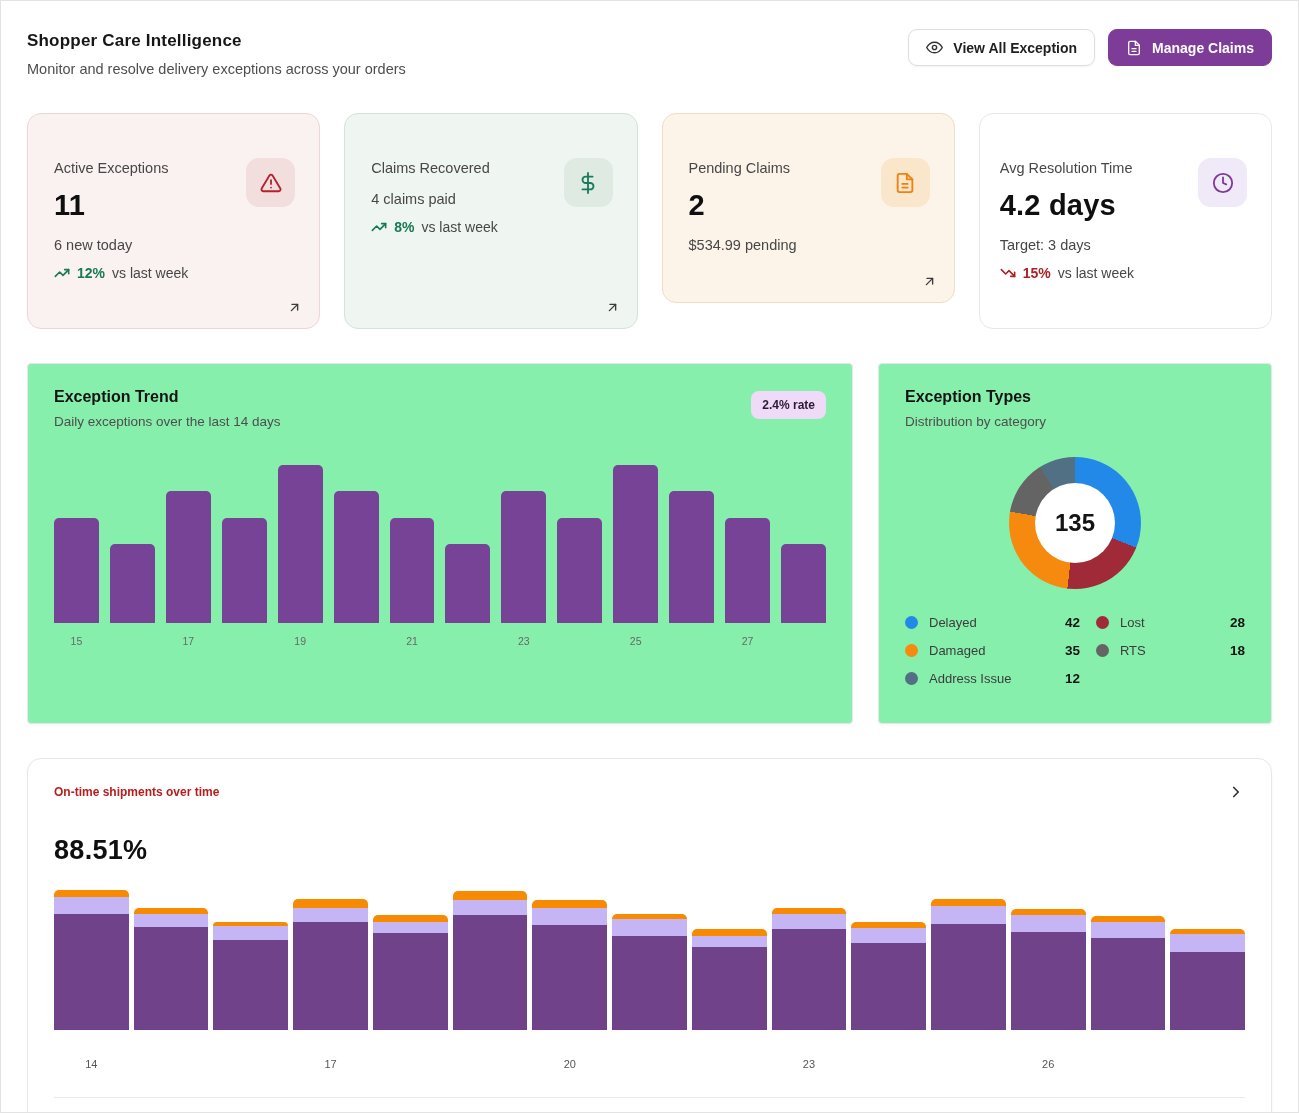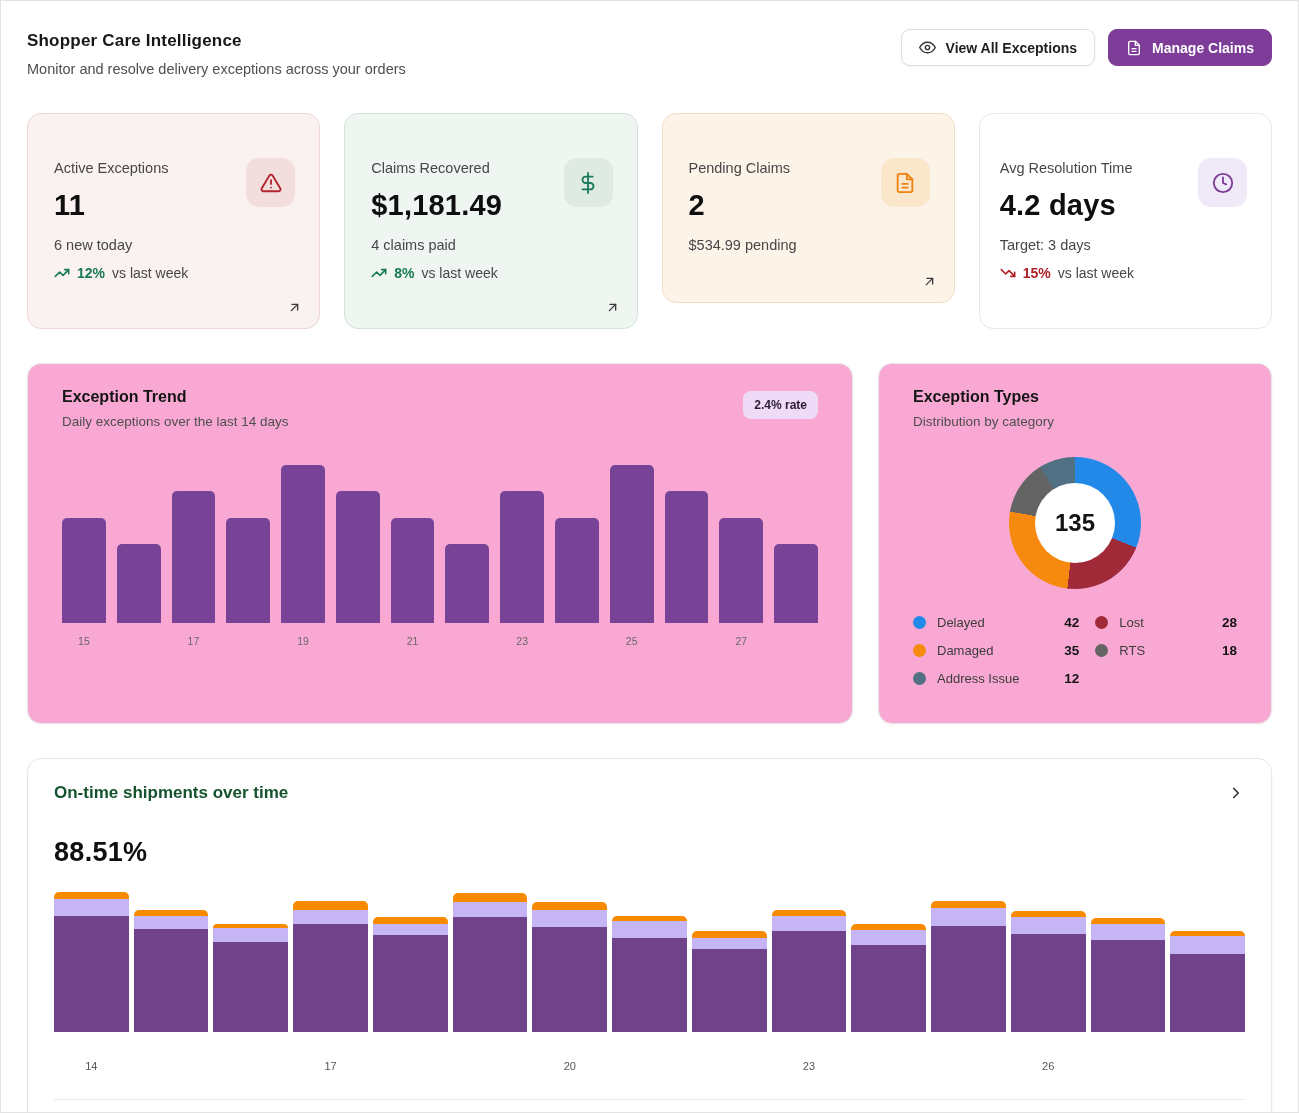--- a/index.html
+++ b/index.html
@@ -43,21 +43,21 @@
   .icon-tile { position:absolute; top:44px; right:24px; width:49px; height:49px; border-radius:13px;
                display:flex; align-items:center; justify-content:center; }
   .tile-red    { background:#f3dede; color:#b3232e; }
   .tile-green  { background:#dfeae3; color:#19795a; }
   .tile-orange { background:#fae6cb; color:#f0810f; }
   .tile-purple { background:#f0e9f7; color:#7d3c98; }
   .corner-arrow { position:absolute; right:17px; bottom:13px; color:#3d3d3d; display:flex; }
 
   
   .charts-row { display:grid; grid-template-columns:826px 1fr; gap:25px; margin-top:34px; }
-  .chart-card { background:#f9a8d4; border:1px solid #e7e7e7; border-radius:14px; padding:24px 34px;
+  .chart-card { background:#86efac; border:1px solid #e7e7e7; border-radius:4px; padding:24px 26px;
                 box-shadow:0 1px 3px rgba(0,0,0,.04); }
   .chart-head { display:flex; justify-content:space-between; align-items:flex-start; }
   .chart-title { font-size:16px; font-weight:bold; color:#141414; }
   .chart-subtitle { font-size:13.5px; color:#4e4e4e; margin-top:8px; }
   .rate-badge { background:#efdaf7; color:#2b1b33; font-size:12px; font-weight:bold;
                 padding:7px 11px; border-radius:8px; margin-top:3px; }
 
   .trend-chart { display:flex; align-items:flex-end; gap:11px; height:158px; margin-top:36px; }
   .trend-bar { flex:1; border-radius:5px 5px 0 0; }
   .trend-labels { display:flex; gap:11px; margin-top:12px; }
@@ -72,21 +72,21 @@
   .donut-legend { display:grid; grid-template-columns:1.08fr .92fr; column-gap:16px; margin-top:26px; }
   .legend-row { display:flex; align-items:center; gap:11px; margin-bottom:13px; font-size:13px; }
   .legend-dot { width:13px; height:13px; border-radius:50%; flex:0 0 auto; }
   .legend-label { color:#3c3c3c; }
   .legend-value { margin-left:auto; font-weight:bold; color:#141414; font-size:13.5px; }
 
   
   .bottom-card { margin-top:34px; background:#fff; border:1px solid #e7e7e7; border-radius:14px;
                  padding:24px 26px 20px; box-shadow:0 1px 3px rgba(0,0,0,.04); }
   .bottom-head { display:flex; justify-content:space-between; align-items:center; }
-  .bottom-title { font-size:17px; font-weight:bold; color:#14532d; }
+  .bottom-title { font-size:12px; font-weight:bold; color:#b91c1c; }
   .chevron { color:#2f2f2f; display:flex; cursor:pointer; }
   .big-pct { font-size:27px; font-weight:bold; color:#0f0f0f; margin-top:34px; letter-spacing:.3px; }
   .stacked-chart { display:flex; align-items:flex-end; gap:5px; height:140px; margin-top:24px; }
   .stacked-bar { flex:1; display:flex; flex-direction:column; }
   .stacked-bar .seg { width:100%; }
   .stacked-bar .seg:first-child { border-radius:5px 5px 0 0; }
   .stacked-labels { display:flex; gap:5px; margin-top:28px; }
   .stacked-labels .tick { flex:1; text-align:center; font-size:11px; color:#555; min-height:13px; }
   .legend-divider { border:none; border-top:1px solid #e9e9e9; margin-top:26px; }
   .stacked-legend { display:flex; align-items:center; gap:36px; margin-top:17px; }
@@ -104,21 +104,21 @@
       <div class="page-subtitle">Monitor and resolve delivery exceptions across your orders</div>
     </div>
     <div class="header-actions">
       <button class="btn btn-secondary">
         <span style="display:flex">
           <svg width="17" height="17" viewBox="0 0 24 24" fill="none" stroke="#333" stroke-width="2" stroke-linecap="round" stroke-linejoin="round">
               <path d="M1 12s4-7.5 11-7.5S23 12 23 12s-4 7.5-11 7.5S1 12 1 12z"></path>
               <circle cx="12" cy="12" r="3"></circle>
             </svg>
         </span>
-        <span>View All Exceptions</span>
+        <span>View All Exception</span>
       </button>
       <button class="btn btn-primary">
         <span style="display:flex">
           <svg width="16" height="16" viewBox="0 0 24 24" fill="none" stroke="#fff" stroke-width="2" stroke-linecap="round" stroke-linejoin="round">
               <path d="M14 2H6a2 2 0 0 0-2 2v16a2 2 0 0 0 2 2h12a2 2 0 0 0 2-2V8z"></path>
               <path d="M14 2v6h6"></path>
               <path d="M9 13h6"></path>
               <path d="M9 17h6"></path>
             </svg>
         </span>
@@ -153,21 +153,20 @@
       <div class="corner-arrow">
         <svg width="15" height="15" viewBox="0 0 24 24" fill="none" stroke="currentColor" stroke-width="2.2" stroke-linecap="round" stroke-linejoin="round">
             <path d="M7 17 17 7"></path>
             <path d="M8 7h9v9"></path>
           </svg>
       </div>
     </div>
 
     <div class="stat-card c-green">
       <div class="stat-label">Claims Recovered</div>
-      <div class="stat-value">$1,181.49</div>
       <div class="stat-sub">4 claims paid</div>
       <div class="stat-trend">
         <span style="display:flex;color:#177a53">
           <svg width="16" height="16" viewBox="0 0 24 24" fill="none" stroke="currentColor" stroke-width="2.4" stroke-linecap="round" stroke-linejoin="round">
               <polyline points="2 17 8.5 10.5 13.5 15.5 22 7"></polyline>
               <polyline points="16 7 22 7 22 13"></polyline>
             </svg>
         </span>
         <span class="trend-pct up">8%</span>
         <span>vs last week</span>

